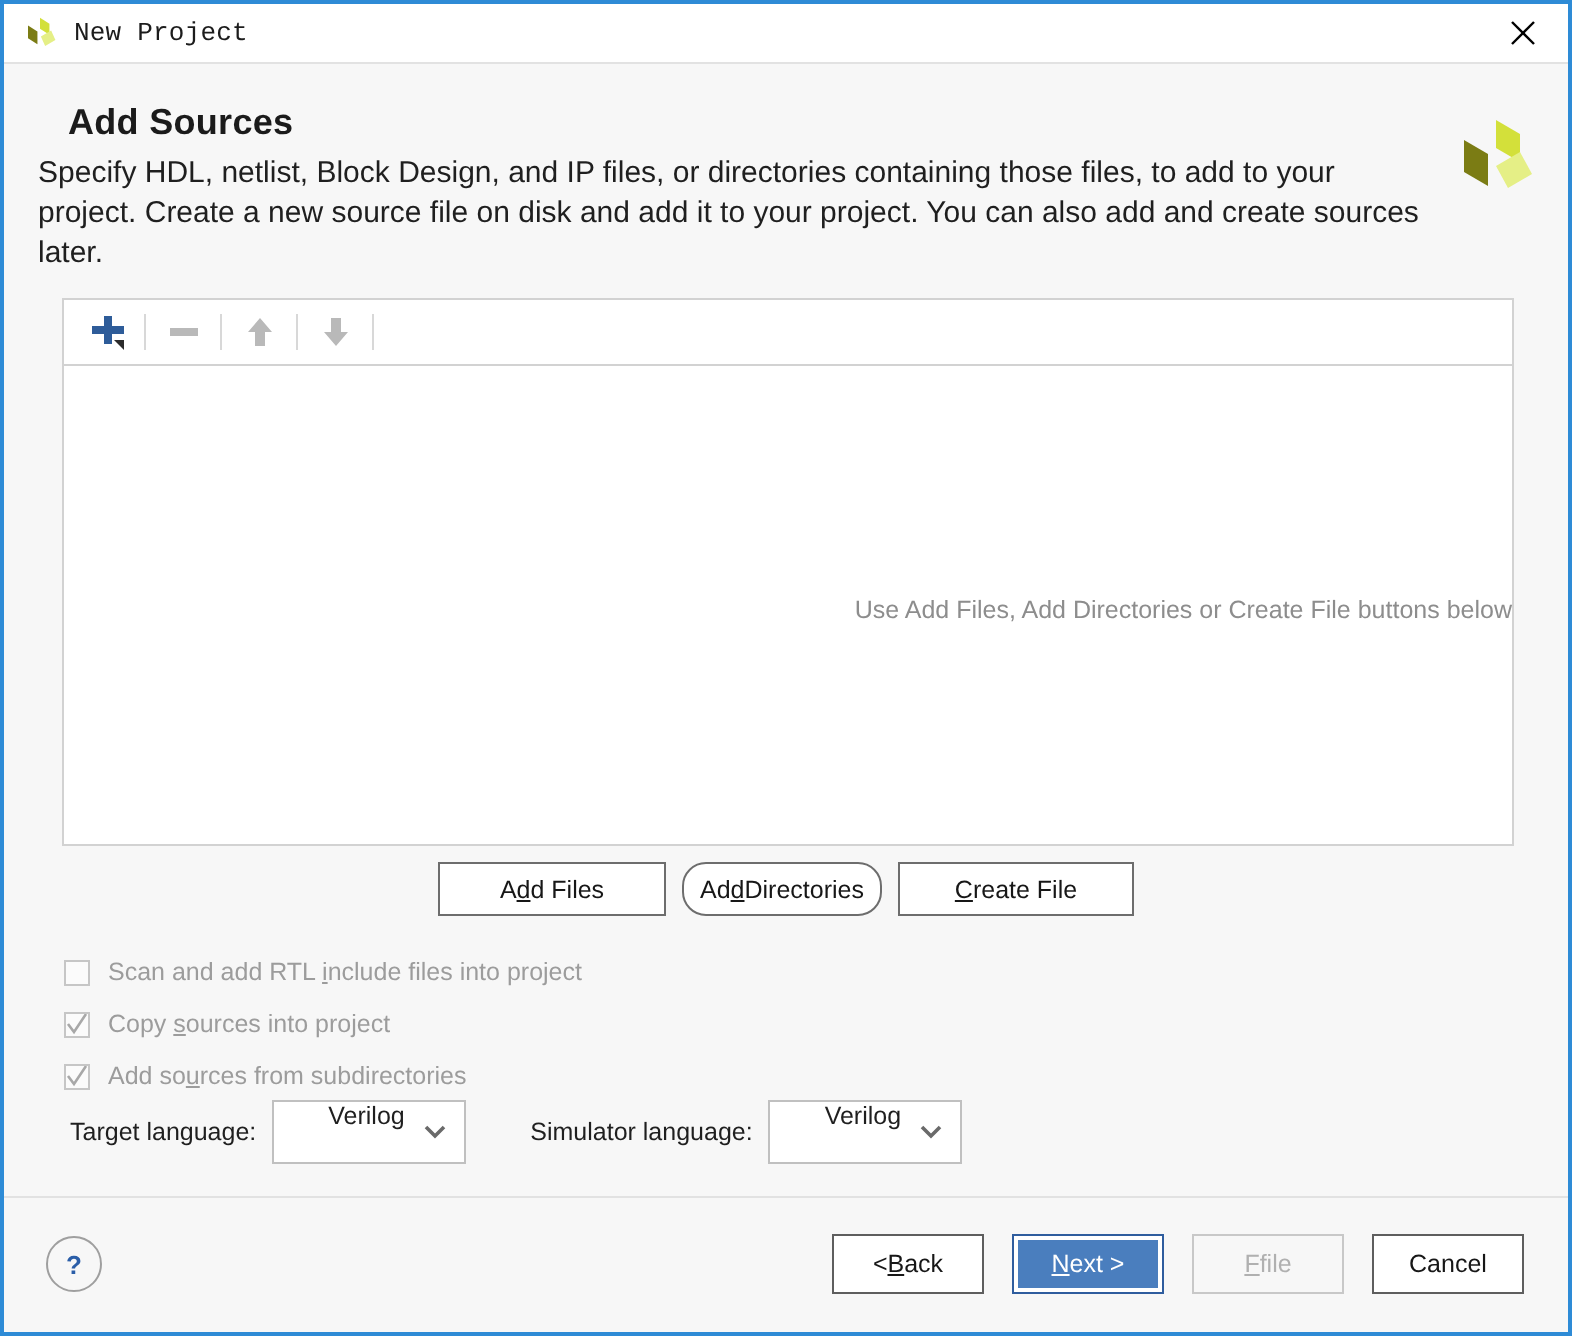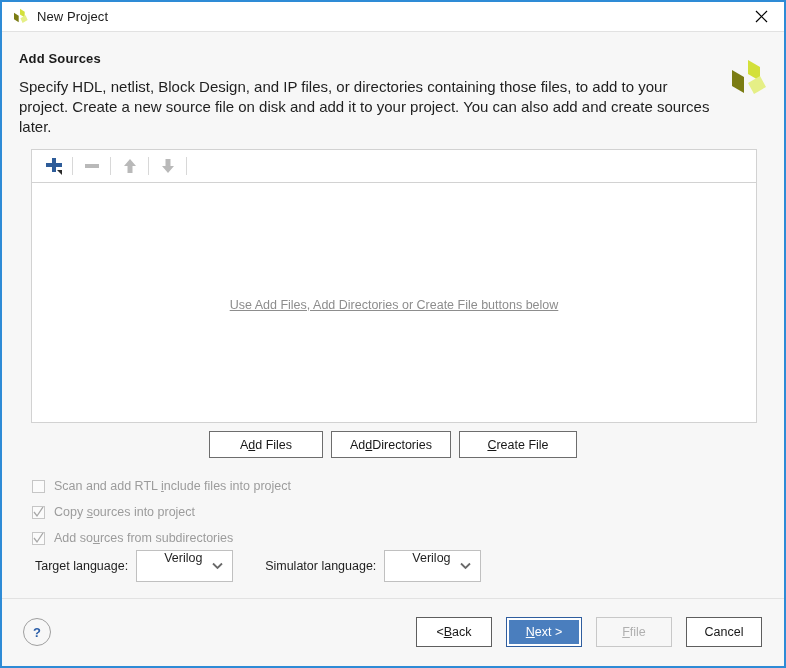--- a/index.html
+++ b/index.html
@@ -24,20 +24,21 @@
   
   .titlebar {
     position: absolute;
     left: 0; top: 0;
     width: 782px;
     height: 29px;
     background: #ffffff;
     border-bottom: 1px solid #e2e2e2;
     display: flex;
     align-items: center;
+    font-family: Liberation Mono, monospace;
   }
   .title-logo {
     width: 18px;
     height: 18px;
     margin-left: 9px;
     margin-right: 8px;
     flex: 0 0 auto;
   }
   .title-text {
     font-size: 13px;
@@ -59,22 +60,22 @@
   
   .header {
     position: absolute;
     left: 0; top: 30px;
     width: 782px;
     height: 104px;
     background: #f7f7f7;
   }
   .page-title {
     position: absolute;
-    left: 17px; top: 19px;
-    font-size: 13px;
+    left: 32px; top: 19px;
+    font-size: 18px;
     font-weight: bold;
     color: #1b1b1b;
     letter-spacing: 0.15px;
   }
   .page-desc {
     position: absolute;
     left: 17px; top: 45px;
     width: 700px;
     font-size: 15px;
     line-height: 20px;
@@ -123,24 +124,23 @@
   }
   .panel-body {
     position: relative;
     height: 239px;
     background: #ffffff;
   }
   .placeholder {
     position: absolute;
     left: 0; right: 0;
     top: 115px;
-    text-align: center;
+    text-align: right;
     font-size: 12.5px;
     color: #8d8d8d;
-    text-decoration: underline;
   }
 
   
   .actions {
     position: absolute;
     left: 0; top: 429px;
     width: 782px;
     display: flex;
     justify-content: center;
     gap: 8px;
@@ -153,21 +153,21 @@
     font-size: 12.5px;
     color: #171717;
     height: 27px;
     display: inline-flex;
     align-items: center;
     justify-content: center;
     cursor: pointer;
     padding: 0 10px;
   }
   .btn-add-files { width: 114px; }
-  .btn-add-dirs  { width: 120px; }
+  .btn-add-dirs  { width: 100px; border-radius: 12px; }
   .btn-create    { width: 118px; }
   .ul { text-decoration: underline; }
 
   
   .checks {
     position: absolute;
     left: 30px; top: 471px;
   }
   .check-row {
     display: flex;

